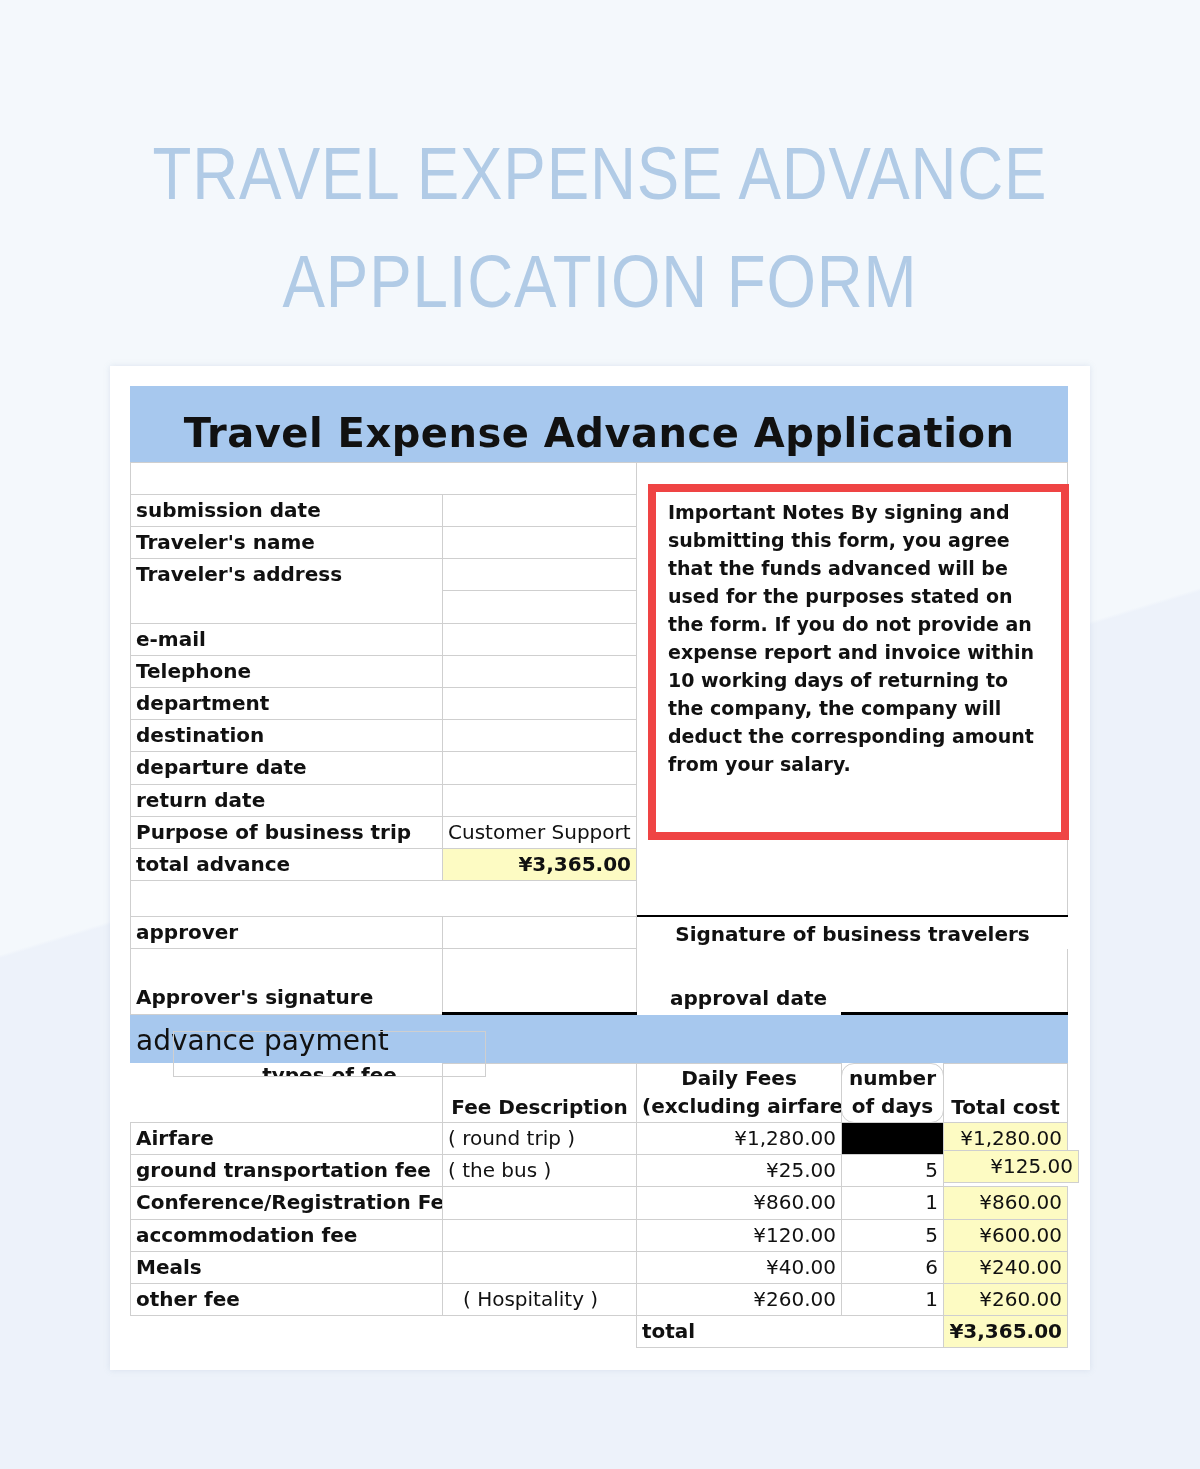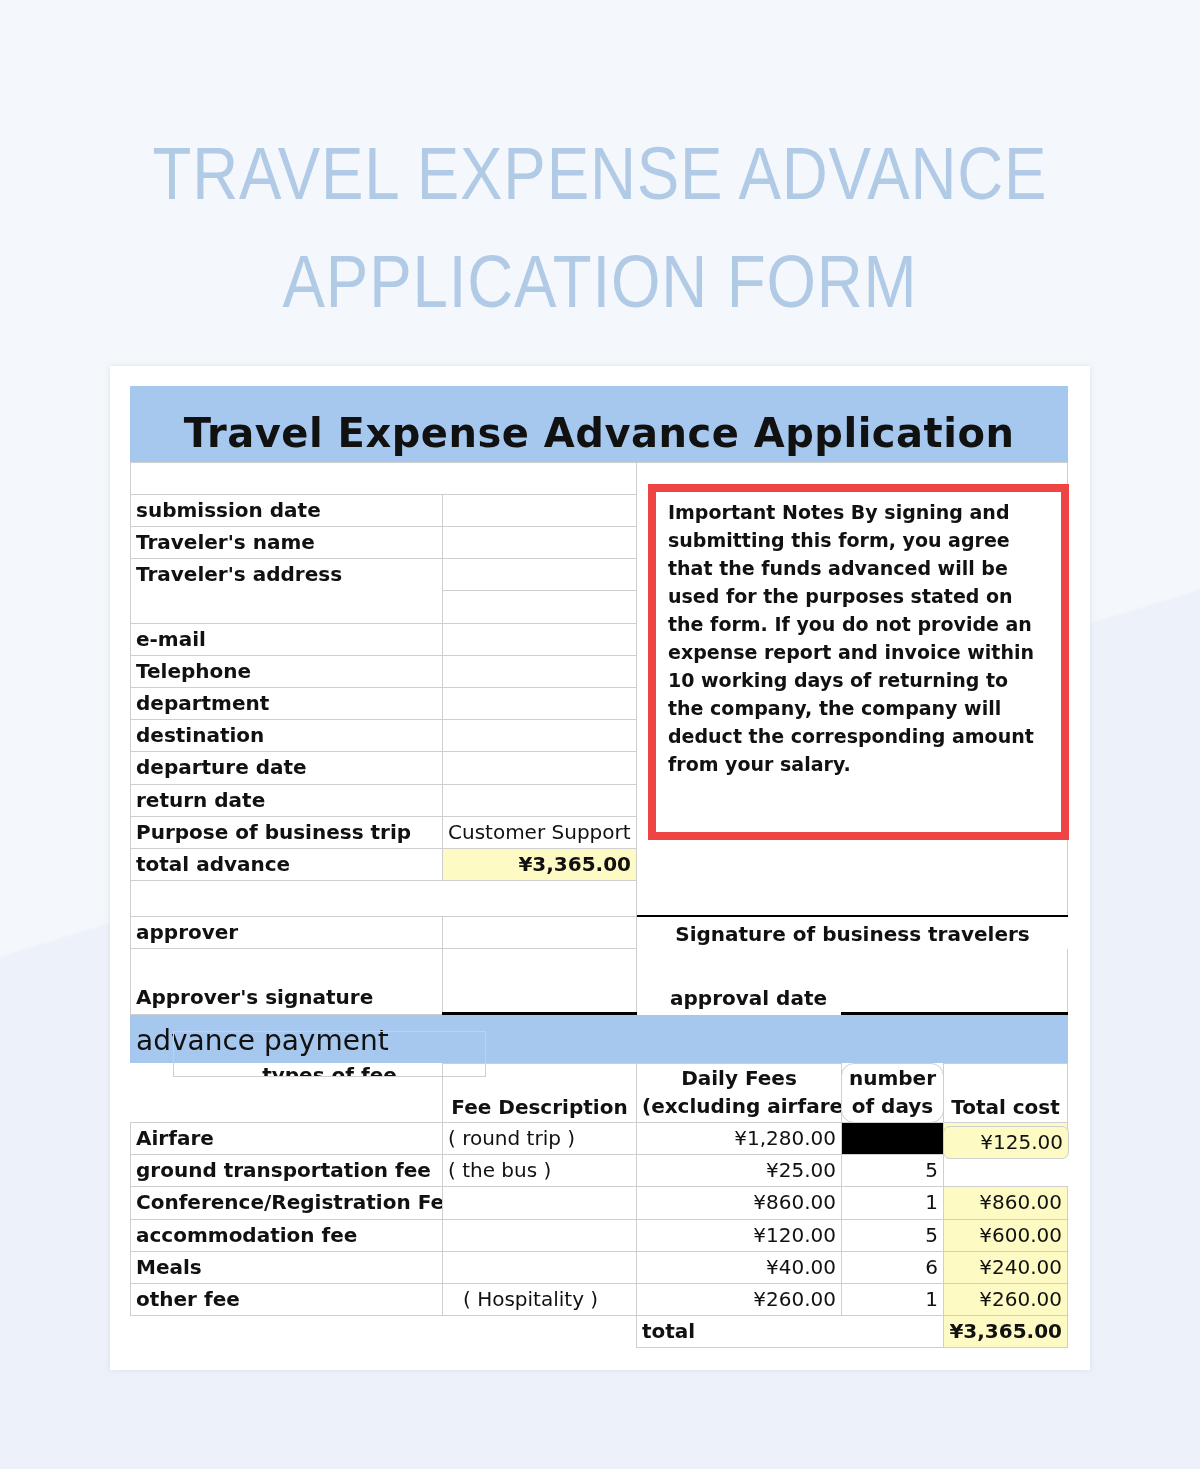--- a/index.html
+++ b/index.html
@@ -143,21 +143,21 @@
       <div class="cell val" style="left:312px;top:736px;width:195px;height:33px;">( round trip )</div>
       <div class="cell val right" style="left:506px;top:736px;width:206px;height:33px;">¥1,280.00</div>
       <div class="cell val right black" style="left:711px;top:736px;width:103px;height:33px;"></div>
       <div class="cell val right yellow" style="left:813px;top:736px;width:125px;height:33px;">¥1,280.00</div>
     </div>
     <div>
       <div class="cell lbl" style="left:0;top:768px;width:313px;height:33px;">ground transportation fee</div>
       <div class="cell val" style="left:312px;top:768px;width:195px;height:33px;">( the bus )</div>
       <div class="cell val right" style="left:506px;top:768px;width:206px;height:33px;">¥25.00</div>
       <div class="cell val right" style="left:711px;top:768px;width:103px;height:33px;">5</div>
-      <div class="cell val right yellow" style="left:813px;top:740px;width:126px;height:33px;border-radius:7px;">¥125.00</div>
+      <div class="cell val right yellow" style="left:813px;top:764px;width:136px;height:33px;">¥125.00</div>
     </div>
     <div>
       <div class="cell lbl" style="left:0;top:800px;width:313px;height:34px;">Conference/Registration Fee</div>
       <div class="cell val" style="left:312px;top:800px;width:195px;height:34px;"></div>
       <div class="cell val right" style="left:506px;top:800px;width:206px;height:34px;">¥860.00</div>
       <div class="cell val right" style="left:711px;top:800px;width:103px;height:34px;">1</div>
       <div class="cell val right yellow" style="left:813px;top:800px;width:125px;height:34px;">¥860.00</div>
     </div>
     <div>
       <div class="cell lbl" style="left:0;top:833px;width:313px;height:33px;">accommodation fee</div>

